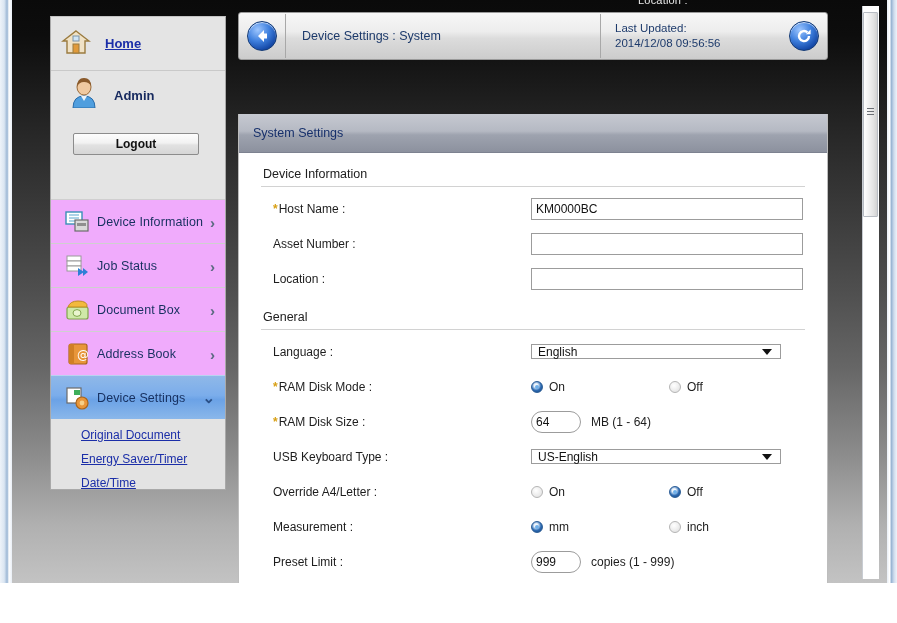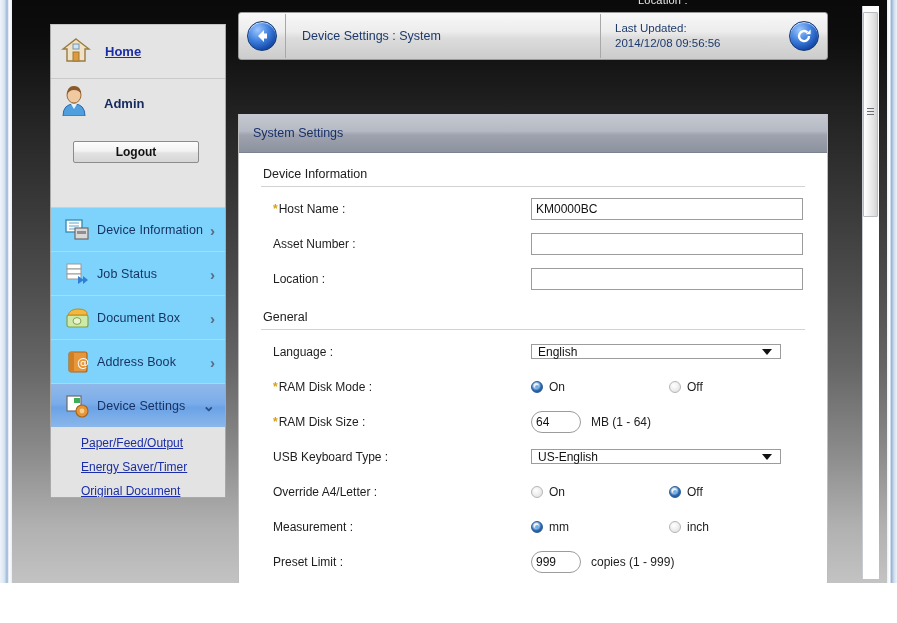--- a/index.html
+++ b/index.html
@@ -64,38 +64,38 @@
   #scroll-grip {
     position: absolute; right: 23px; top: 108px;
     width: 7px; height: 7px;
   }
   #scroll-grip i {
     display: block; height: 1px; background: #6b6f75; margin-bottom: 2px;
   }
 
   
   #sidebar {
-    position: absolute; left: 50px; top: 24px;
+    position: absolute; left: 50px; top: 16px;
     width: 176px; height: 474px;
-    background: #7dd3fc;
+    background: #f0abfc;
     border: 1px solid #a9a9a9;
     border-top: 1px solid #c4c4c4;
     overflow: hidden;
   }
   .side-top {
     background: #e4e4e4;
   }
   .home-row {
     display: flex; align-items: center;
     height: 54px; padding-left: 10px;
     border-bottom: 1px solid #c9c9c9;
   }
   .admin-row {
     display: flex; align-items: center;
-    height: 48px; padding-left: 9px;
+    height: 48px; padding-left: 19px;
   }
   .home-link {
     font-size: 13px; color: #1b2ea8; text-decoration: underline;
     font-weight: bold; margin-left: 14px; cursor: pointer;
   }
   .admin-label {
     font-size: 13px; color: #16295e; font-weight: bold; margin-left: 16px;
   }
   .logout-wrap { padding: 14px 4px 0 0; display: flex; justify-content: center; }
   .logout-btn {
@@ -384,27 +384,24 @@
           <circle cx="17" cy="17" r="6" fill="#e8963a" stroke="#a9651c" stroke-width="1.2"></circle>
           <circle cx="17" cy="17" r="2.4" fill="#f5d08a"></circle>
         </svg>
       </span>
       <span class="nav-label">Device Settings</span>
       <span class="nav-chevron down">⌄</span>
     </div>
 
     <div class="sub-list">
       <div class="sub-item">
-        <a>Paper/Feed/Output</a>
+        <a>Original Document</a>
       </div>
       <div class="sub-item">
         <a>Energy Saver/Timer</a>
-      </div>
-      <div class="sub-item">
-        <a>Original Document</a>
       </div>
       <div class="sub-item">
         <a>Date/Time</a>
       </div>
       <div class="sub-item active">
         <span class="sub-arrow">⟶</span>
         <a>System</a>
       </div>
     </div>
   </div>

